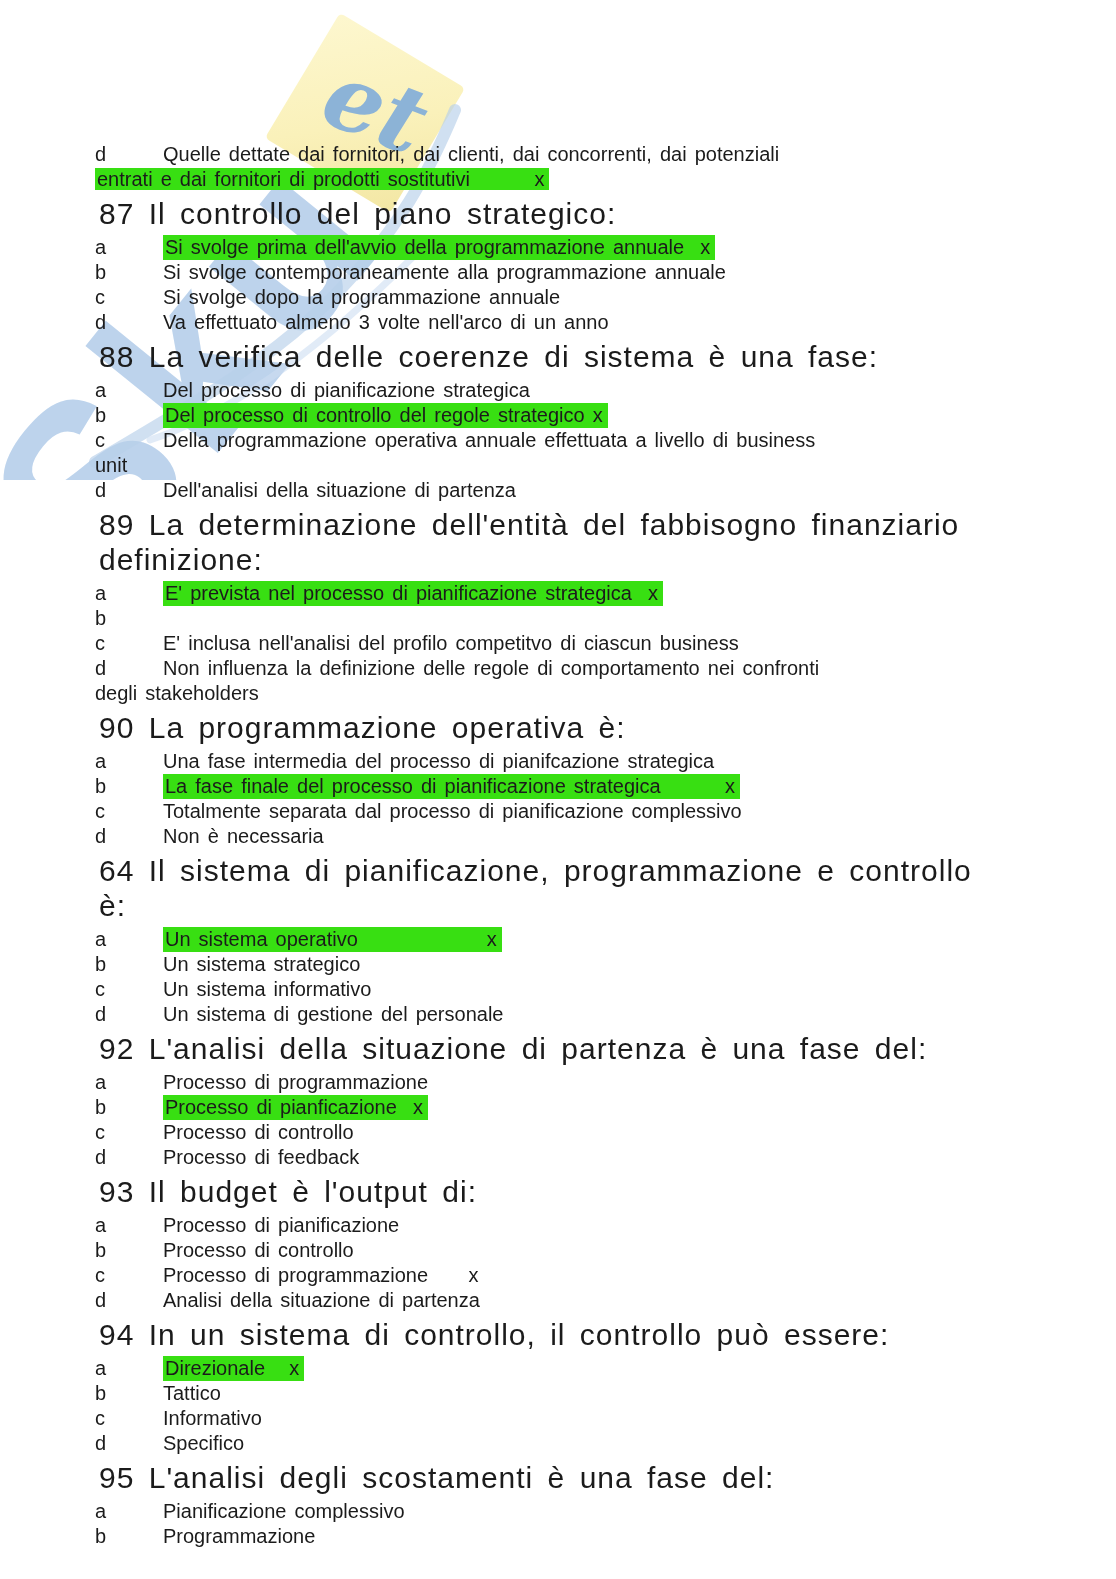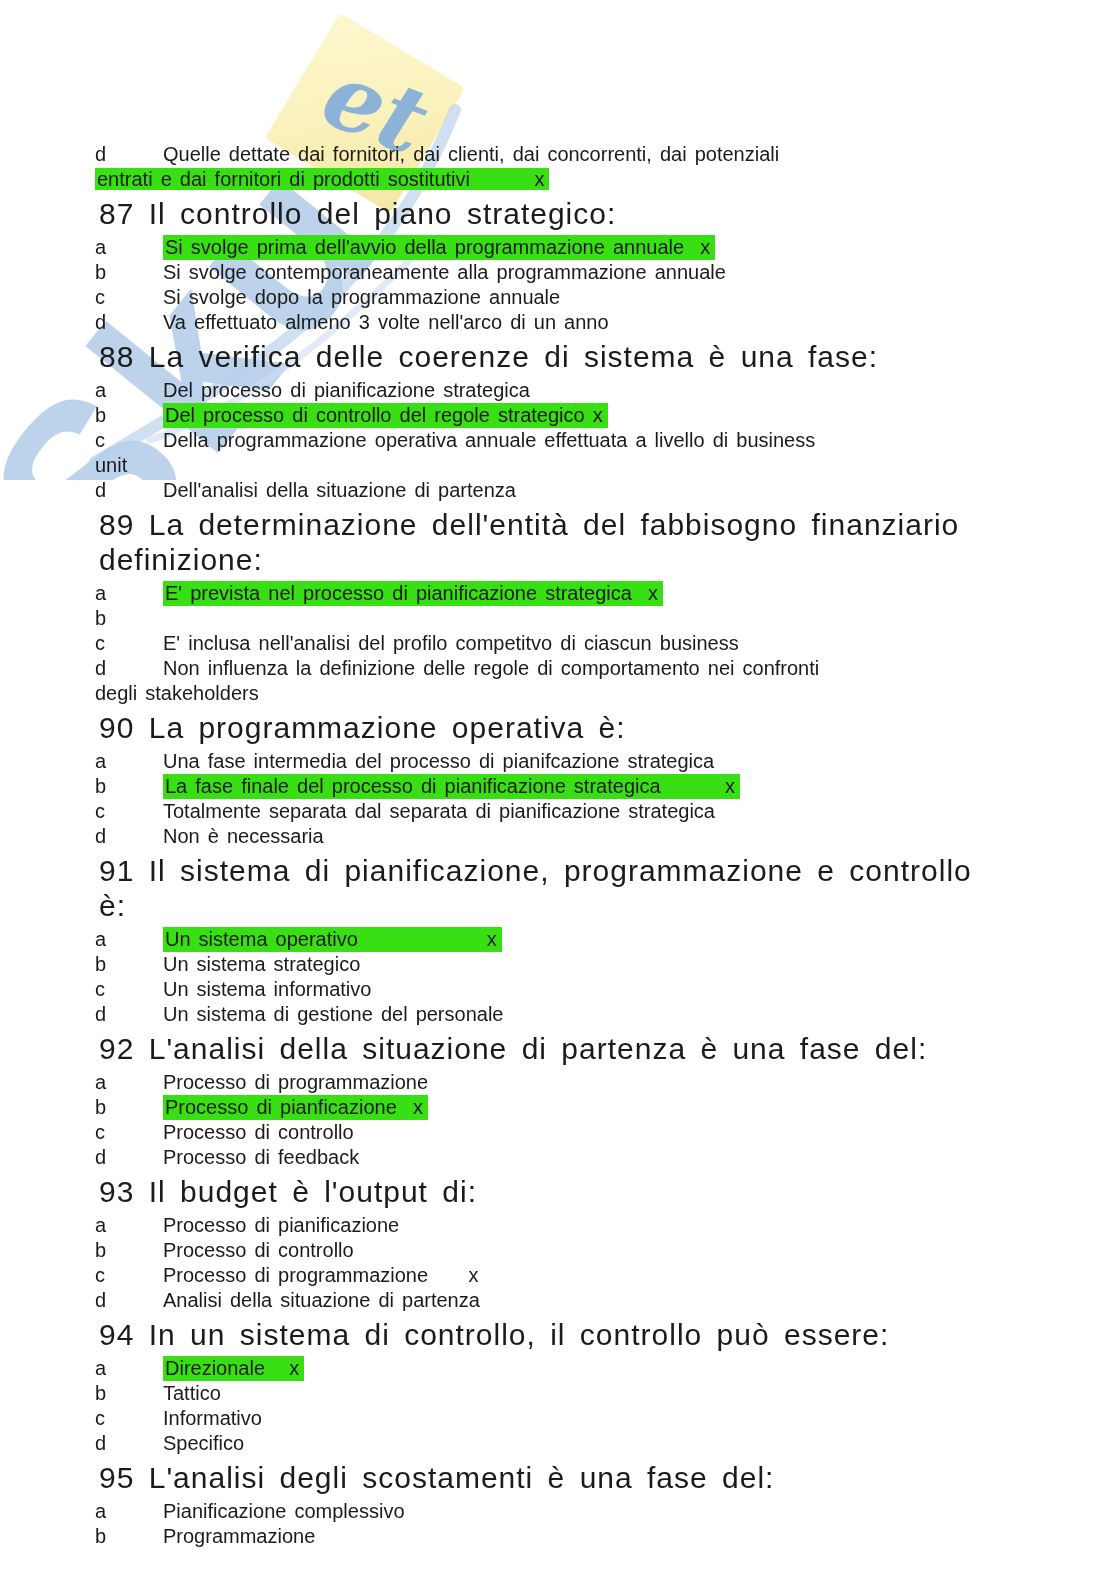--- a/index.html
+++ b/index.html
@@ -130,28 +130,28 @@
     <div class="opt">
       <span class="opt-letter">a</span>
       <span class="opt-text">Una fase intermedia del processo di pianifcazione strategica</span>
     </div>
     <div class="opt">
       <span class="opt-letter">b</span>
       <span class="opt-text hl">La fase finale del processo di pianificazione strategica        x</span>
     </div>
     <div class="opt">
       <span class="opt-letter">c</span>
-      <span class="opt-text">Totalmente separata dal separata di pianificazione strategica</span>
+      <span class="opt-text">Totalmente separata dal processo di pianificazione complessivo</span>
     </div>
     <div class="opt">
       <span class="opt-letter">d</span>
       <span class="opt-text">Non è necessaria</span>
     </div>
     <h2 class="q-heading">
-      <div class="q-line">91 Il sistema di pianificazione, programmazione e controllo</div>
+      <div class="q-line">64 Il sistema di pianificazione, programmazione e controllo</div>
       <div class="q-line">è:</div>
     </h2>
     <div class="opt">
       <span class="opt-letter">a</span>
       <span class="opt-text hl">Un sistema operativo                x</span>
     </div>
     <div class="opt">
       <span class="opt-letter">b</span>
       <span class="opt-text">Un sistema strategico</span>
     </div>

